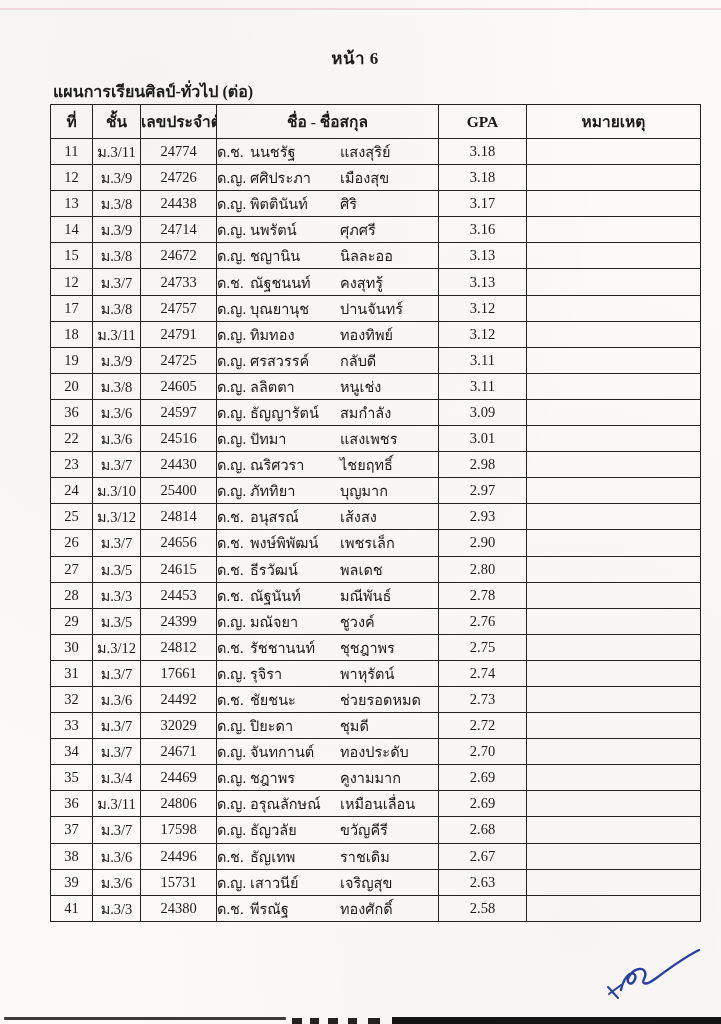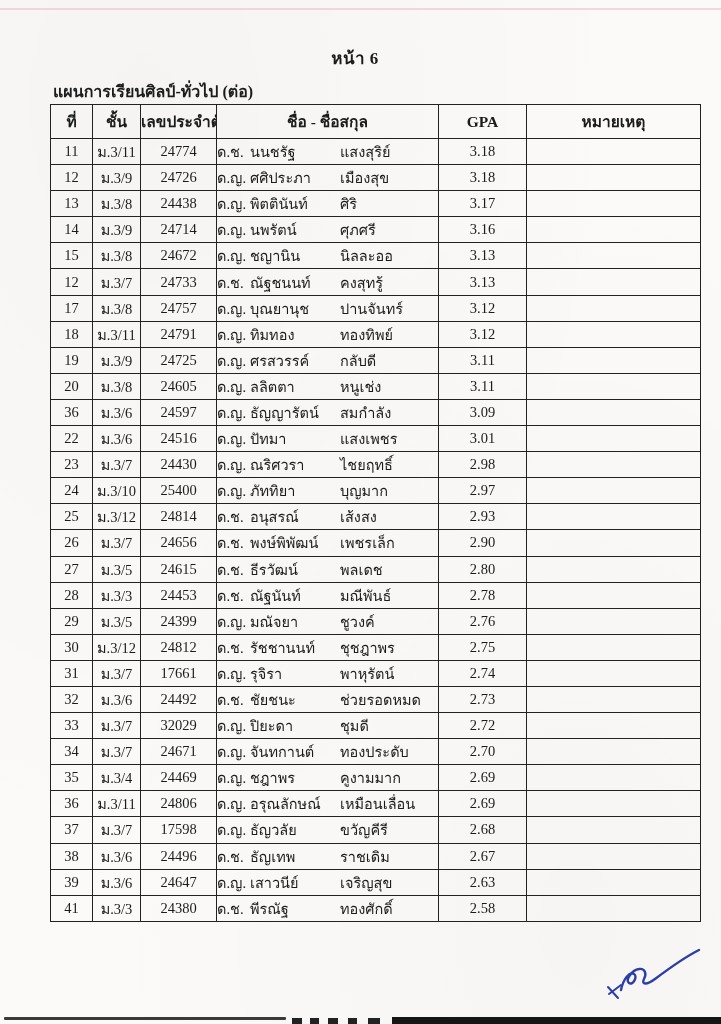--- a/index.html
+++ b/index.html
@@ -366,21 +366,21 @@
       <td class="c-id">24496</td>
       <td class="c-name">
         <span class="prefix">ด.ช.</span><span class="first">ธัญเทพ</span><span class="last">ราชเดิม</span>
       </td>
       <td class="c-gpa">2.67</td>
       <td class="c-note"></td>
     </tr>
         <tr>
       <td class="c-no">39</td>
       <td class="c-class">ม.3/6</td>
-      <td class="c-id">24647</td>
+      <td class="c-id">15731</td>
       <td class="c-name">
         <span class="prefix">ด.ญ.</span><span class="first">เสาวนีย์</span><span class="last">เจริญสุข</span>
       </td>
       <td class="c-gpa">2.63</td>
       <td class="c-note"></td>
     </tr>
         <tr>
       <td class="c-no">41</td>
       <td class="c-class">ม.3/3</td>
       <td class="c-id">24380</td>

